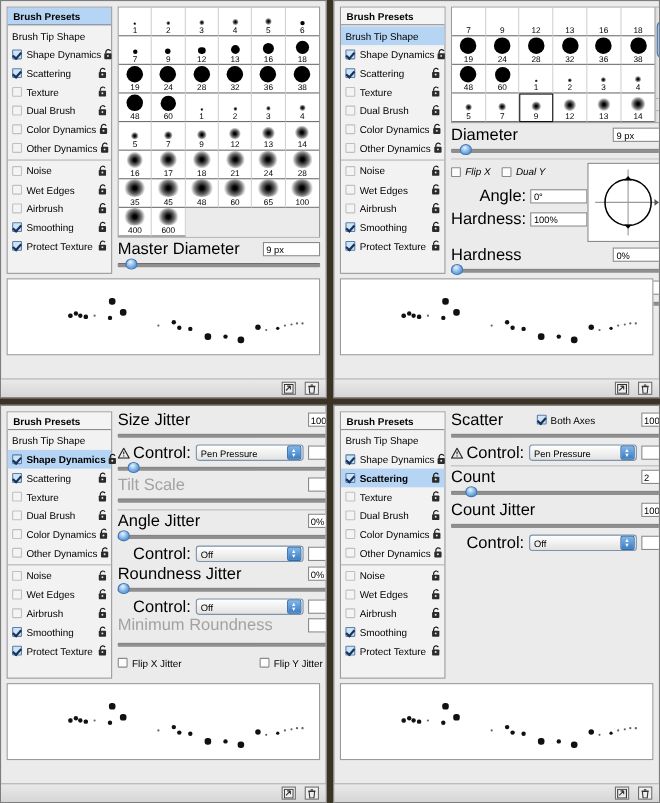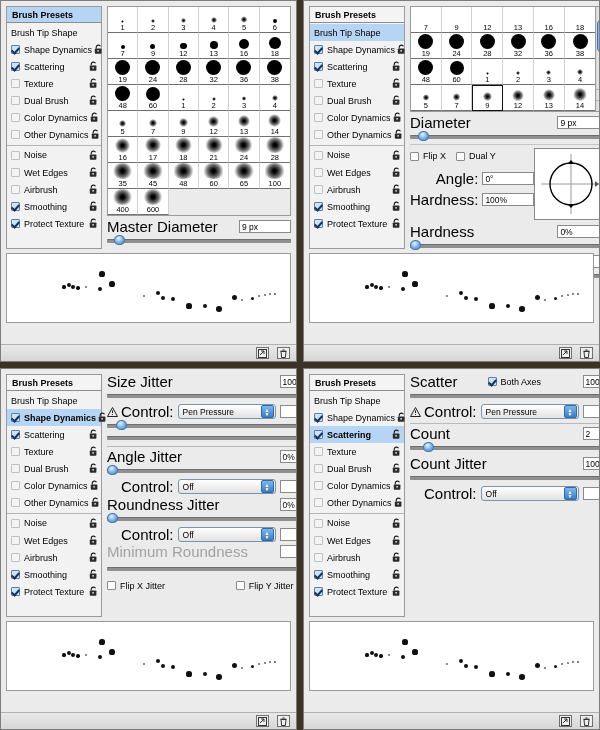--- a/index.html
+++ b/index.html
@@ -864,21 +864,21 @@
           <span class="numbox w52">9 px</span>
         </div>
         <div class="slider">
           <div class="strack"></div>
           <div class="sknob" style="left: calc(4% - 0.44px);"></div>
         </div>
         <div class="small-sep"></div>
 
         <div style="display:flex;">
           <div style="flex:1;">
-            <div class="row" style="height:14px;margin-top:1px;">
+            <div class="row" style="height:14px;margin-top:1px;font-style:italic;">
               <span class="inline-cb">
                 <span class="cb"></span>
                 <span>Flip X</span>
               </span>
               <span class="inline-cb">
                 <span class="cb"></span>
                 <span>Dual Y</span>
               </span>
             </div>
             <div class="row" style="justify-content:flex-end;margin-top:8px;">
@@ -1128,20 +1128,25 @@
               </span>
           </span>
           <span class="numbox w52" style="margin-left:4px;"></span>
         </div>
 
         <div class="slider">
           <div class="strack"></div>
           <div class="sknob" style="left: calc(4% - 0.44px);"></div>
         </div>
 
+        <div class="row" style="margin-top:3px;">
+          <span class="cap dimtext">Tilt Scale</span>
+          <span class="spacer"></span>
+          <span class="numbox w52"></span>
+        </div>
         <div class="slider">
           <div class="strack"></div>
         </div>
 
         <div class="hr"></div>
 
         <div class="row" style="margin-top:1px;">
           <span class="cap">Angle Jitter</span>
           <span class="spacer"></span>
           <span class="numbox w52">0%</span>

